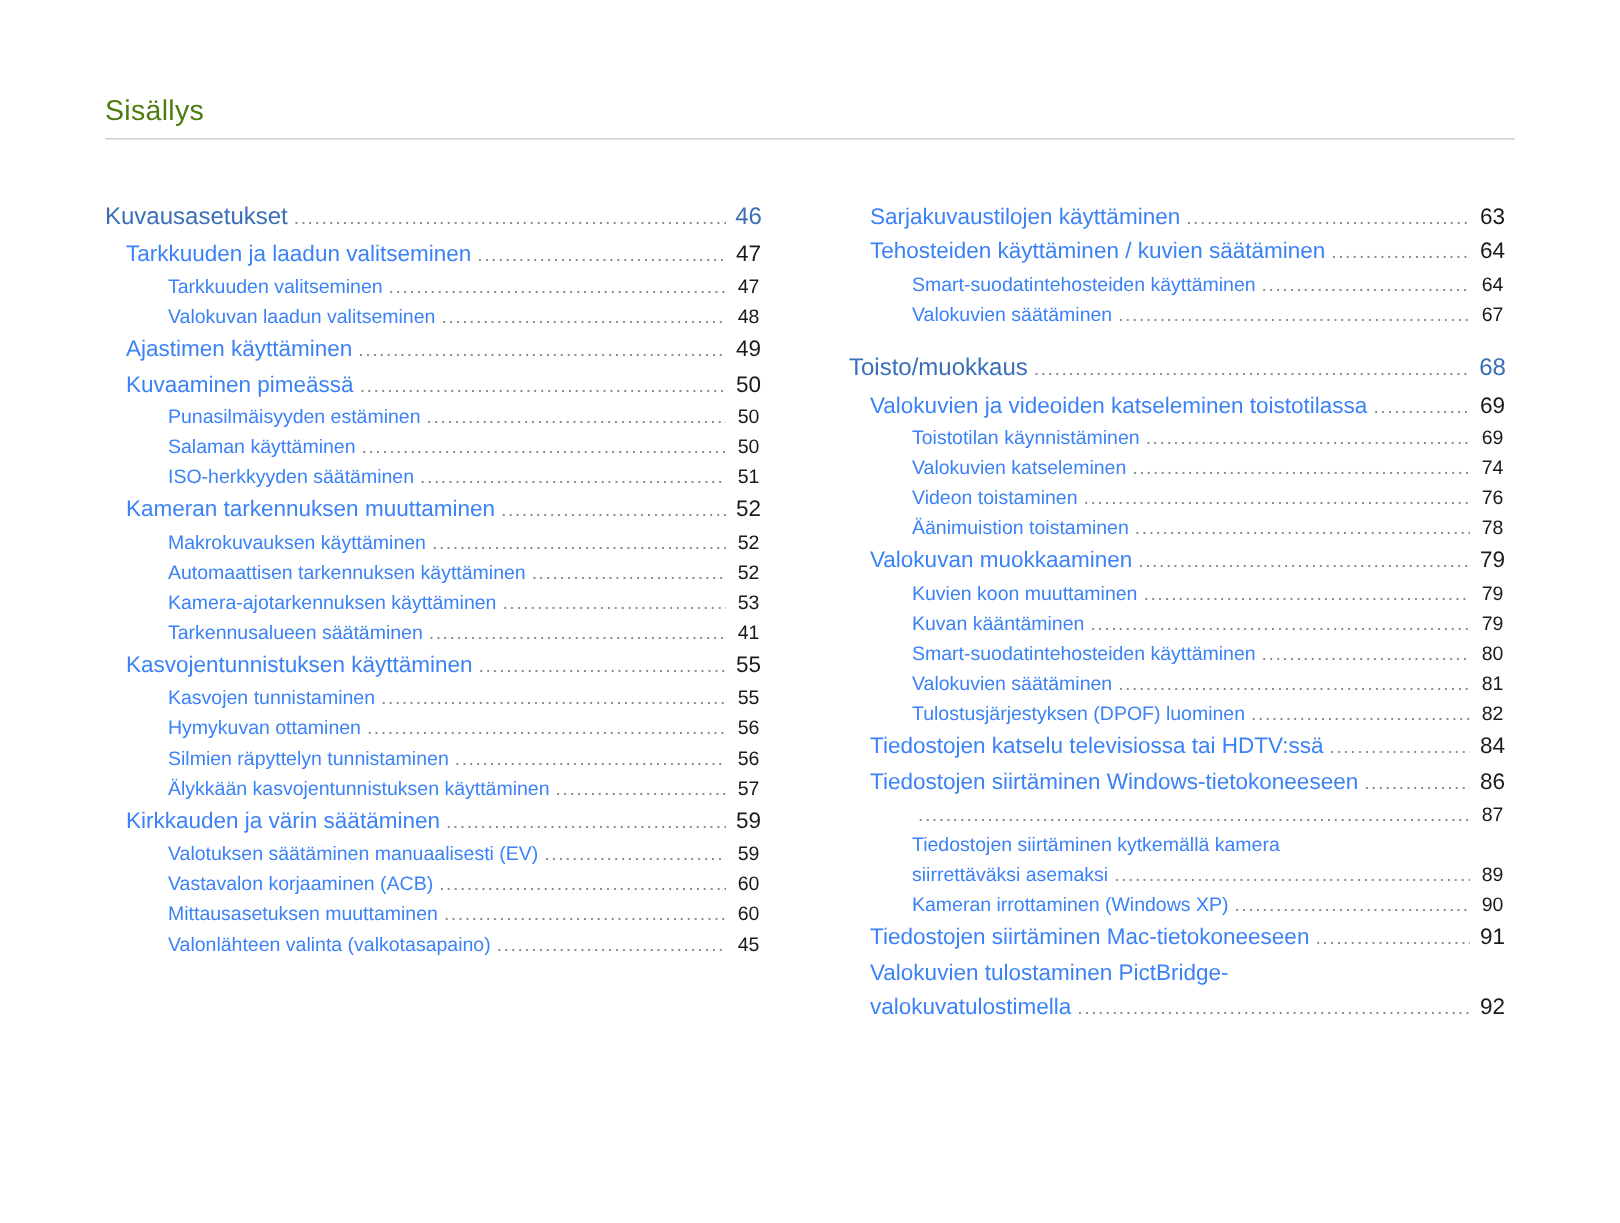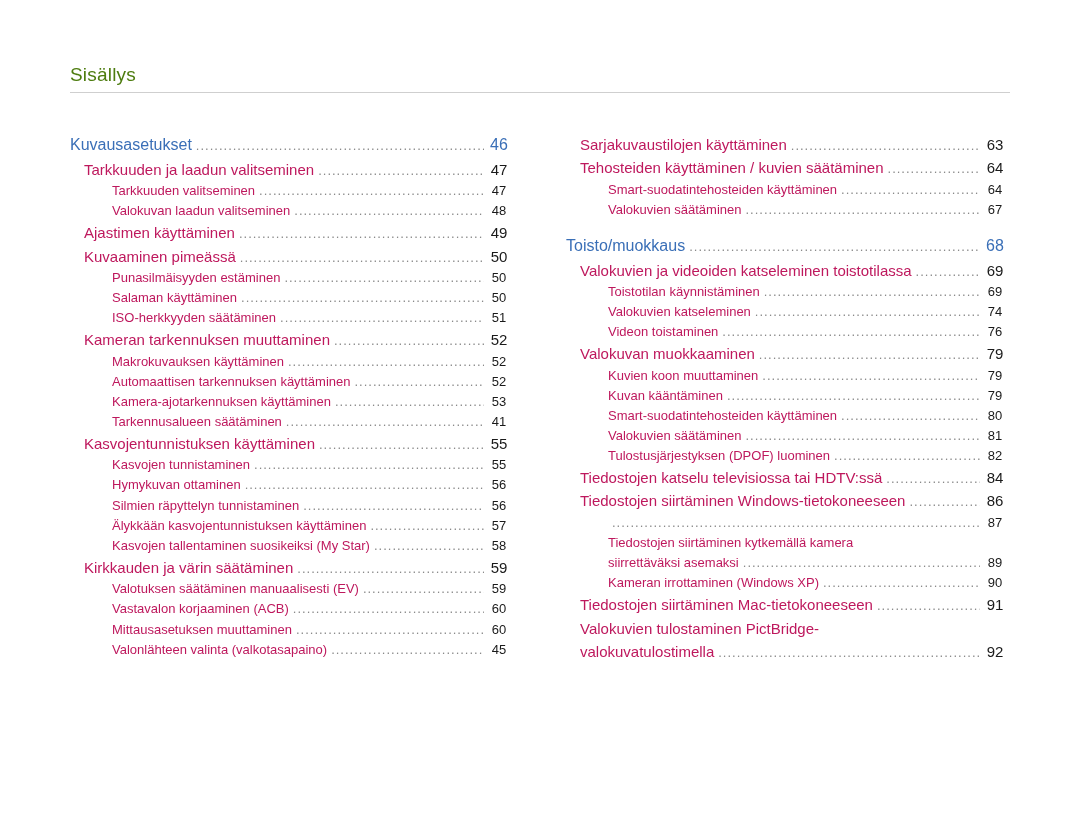--- a/index.html
+++ b/index.html
@@ -54,21 +54,21 @@
   .leader::before {
     content: ".........................................................................................................................";
     display: block;
   }
   .pgnum {
     flex: 0 0 auto;
     text-align: center;
     min-width: 22px;
   }
   .toc-row.l1 .label, .toc-row.l1 .pgnum { font-weight: 400; }
-  .toc-row .label { color: #be185d; }
+  .toc-row .label { color: #3b82f6; }
 </style>
 </head>
 <body>
 
 <div class="page">
   <div class="running-head">Sisällys</div>
   <div class="columns">
     <div class="col" id="col-left">
         <div class="toc-row section">
           <span class="label">Kuvausasetukset</span>
@@ -158,25 +158,20 @@
         <div class="toc-row l2">
           <span class="label">Silmien räpyttelyn tunnistaminen</span>
           <span class="leader"></span>
           <span class="pgnum">56</span>
         </div>
         <div class="toc-row l2">
           <span class="label">Älykkään kasvojentunnistuksen käyttäminen</span>
           <span class="leader"></span>
           <span class="pgnum">57</span>
         </div>
-        <div class="toc-row l2">
-          <span class="label">Kasvojen tallentaminen suosikeiksi (My Star)</span>
-          <span class="leader"></span>
-          <span class="pgnum">58</span>
-        </div>
         <div class="toc-row l1">
           <span class="label">Kirkkauden ja värin säätäminen</span>
           <span class="leader"></span>
           <span class="pgnum">59</span>
         </div>
         <div class="toc-row l2">
           <span class="label">Valotuksen säätäminen manuaalisesti (EV)</span>
           <span class="leader"></span>
           <span class="pgnum">59</span>
         </div>
@@ -235,20 +230,25 @@
         </div>
         <div class="toc-row l2">
           <span class="label">Valokuvien katseleminen</span>
           <span class="leader"></span>
           <span class="pgnum">74</span>
         </div>
         <div class="toc-row l2">
           <span class="label">Videon toistaminen</span>
           <span class="leader"></span>
           <span class="pgnum">76</span>
+        </div>
+        <div class="toc-row l2">
+          <span class="label">Äänimuistion toistaminen</span>
+          <span class="leader"></span>
+          <span class="pgnum">78</span>
         </div>
         <div class="toc-row l1">
           <span class="label">Valokuvan muokkaaminen</span>
           <span class="leader"></span>
           <span class="pgnum">79</span>
         </div>
         <div class="toc-row l2">
           <span class="label">Kuvien koon muuttaminen</span>
           <span class="leader"></span>
           <span class="pgnum">79</span>

